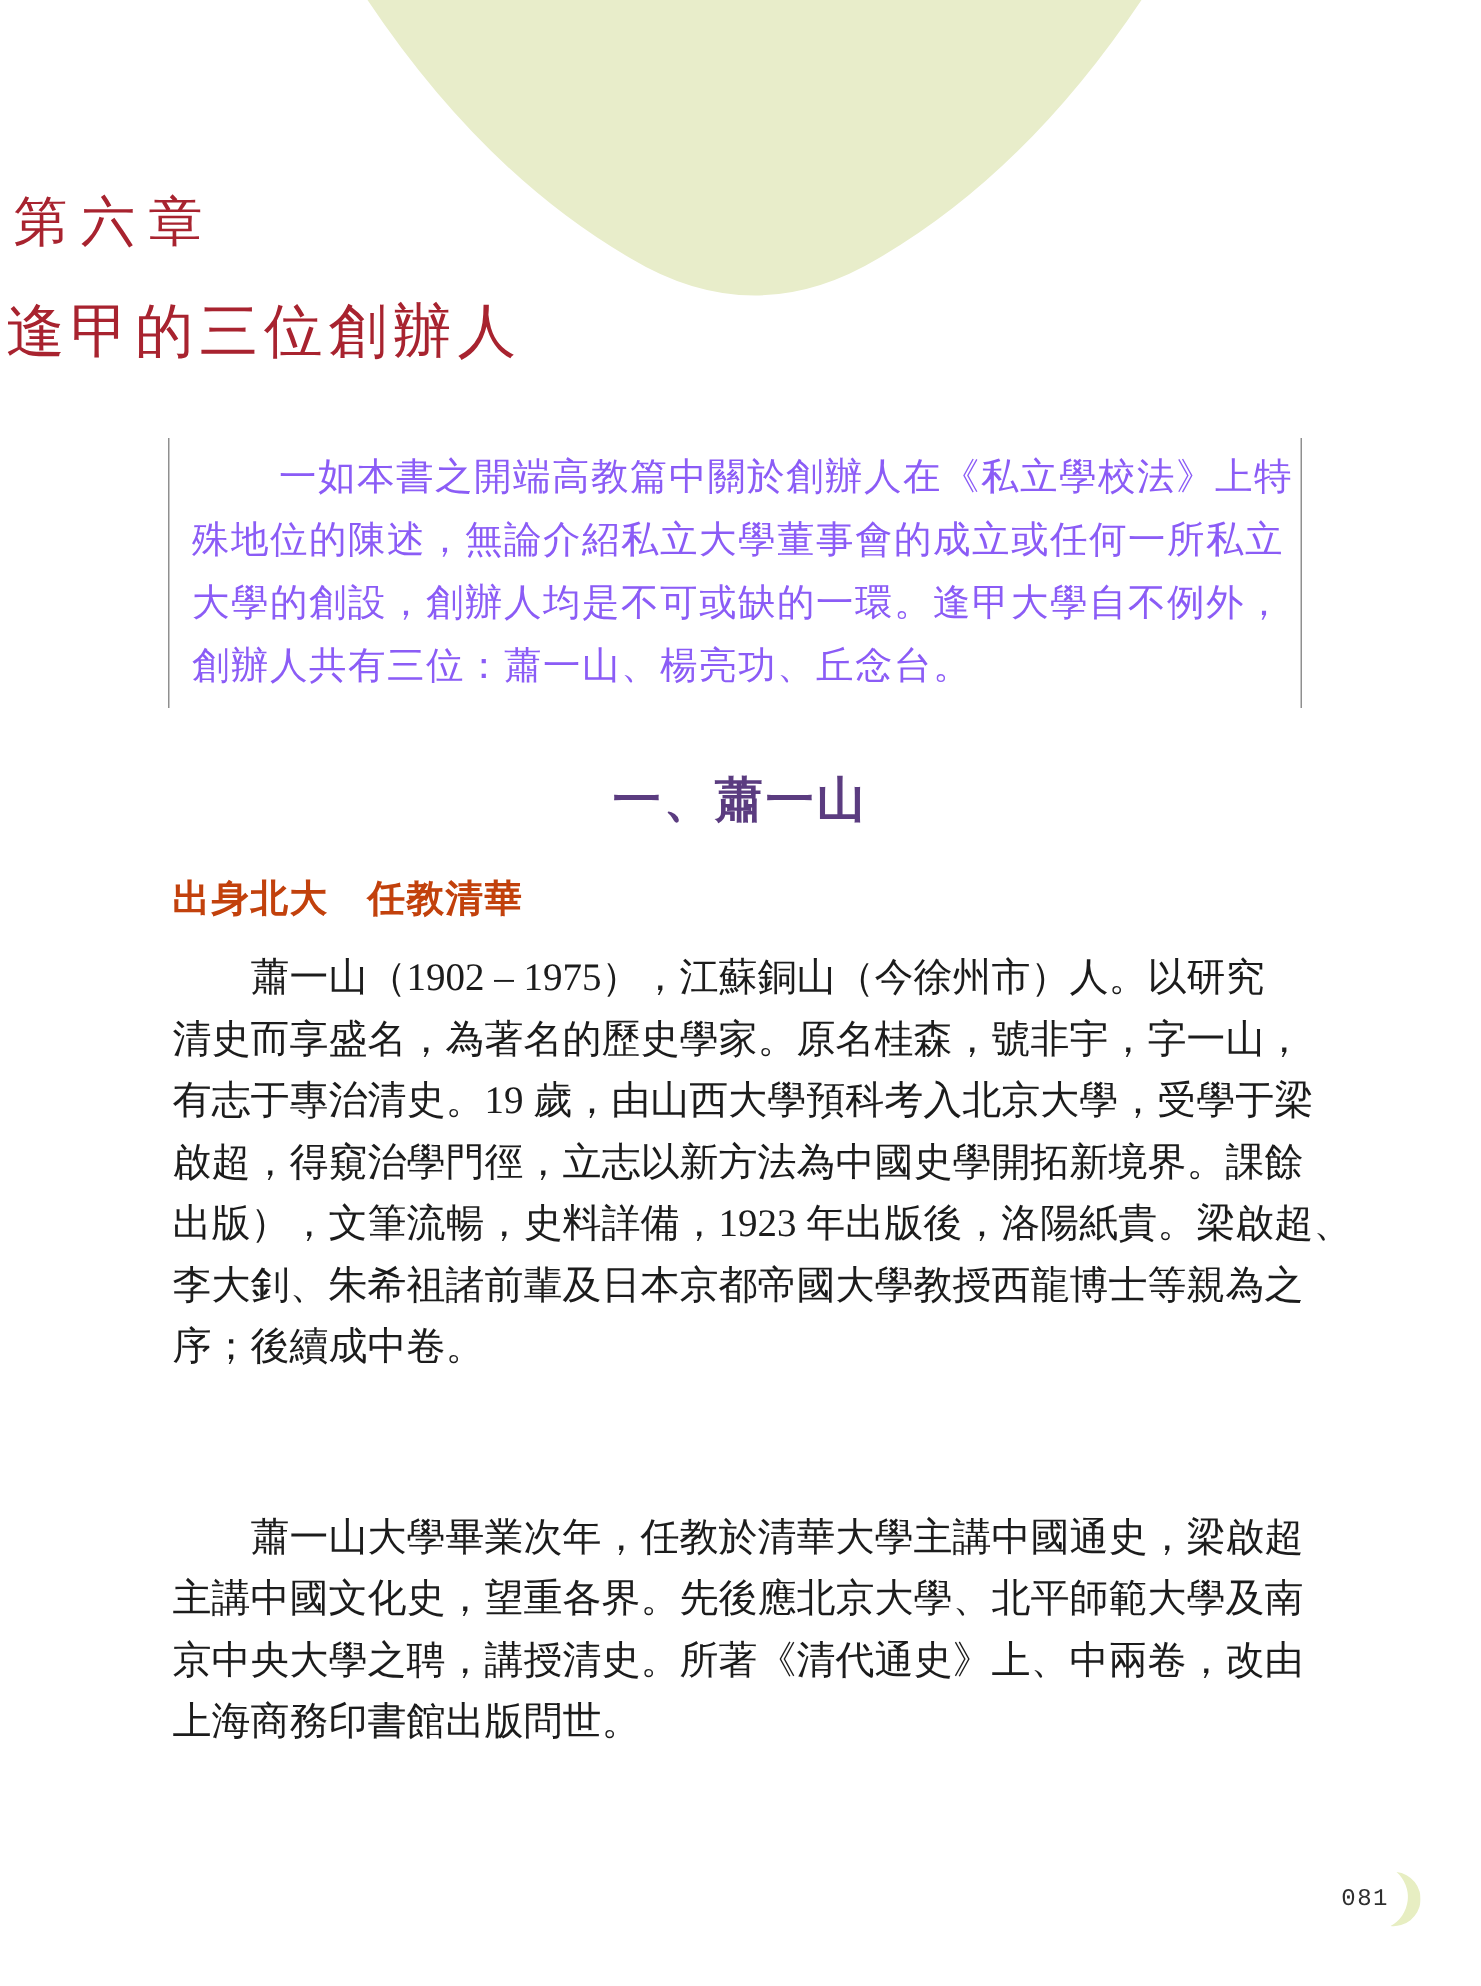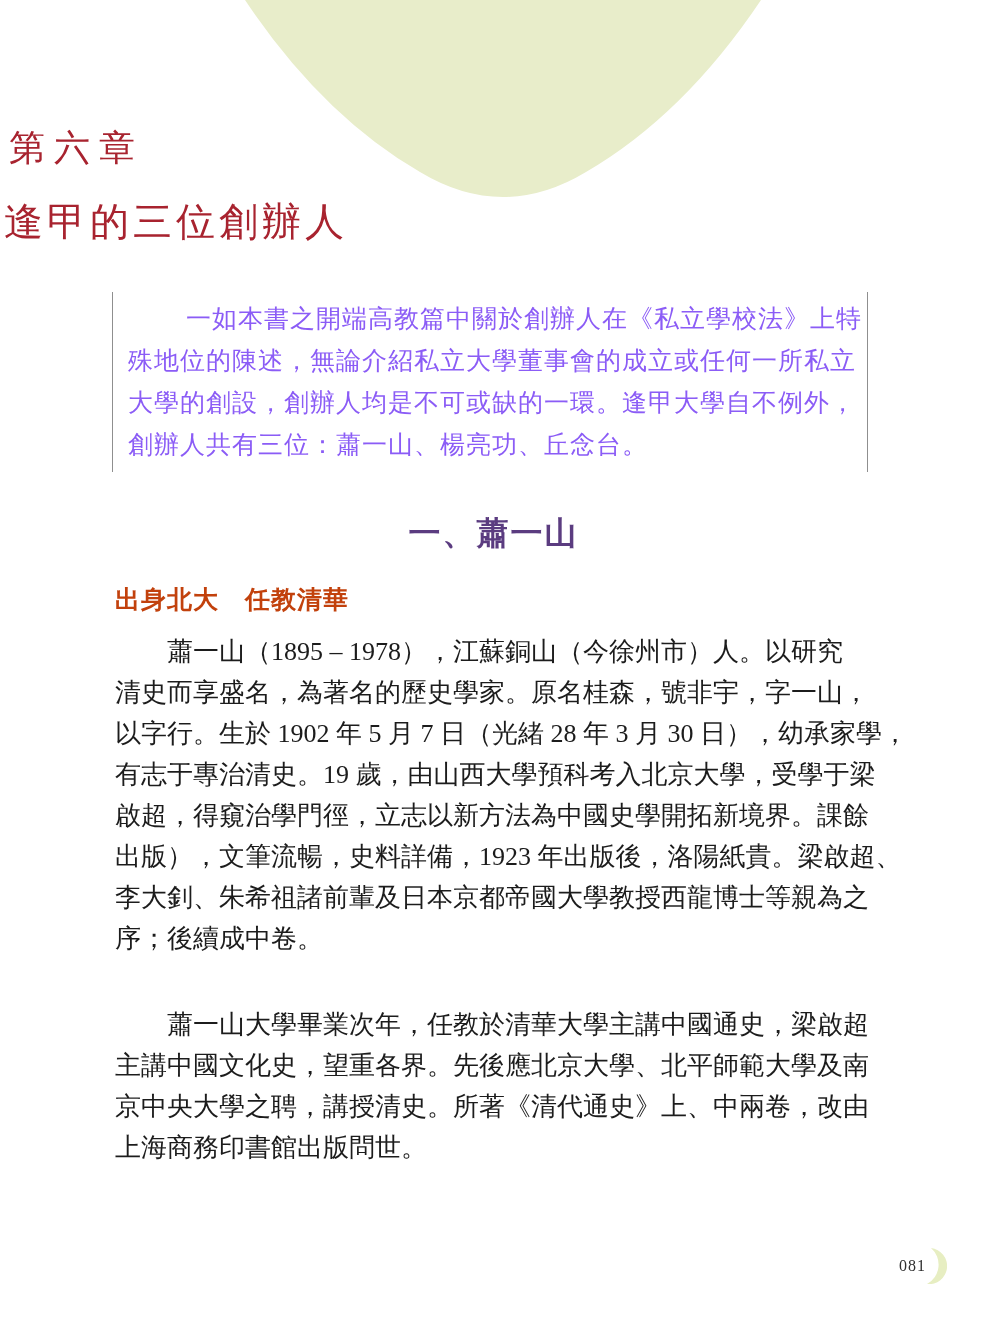--- a/index.html
+++ b/index.html
@@ -68,21 +68,21 @@
     font-size: 26px; line-height: 41px; color: #1c1c1c;
   }
   .para .line { white-space: nowrap; }
   .para .line.first { text-indent: 2em; }
   .para1 { top: 631px; }
   .para2 { top: 1004px; }
 
   
   .footer {
     position: absolute; top: 1246px; right: 40px;
-    display: flex; align-items: center;
+    display: flex; align-items: center; font-family: Liberation Mono, monospace;
   }
   .page-number {
     font-size: 16px; line-height: 20px; color: #2f2f2f;
     letter-spacing: 1px;
     position: relative; z-index: 2;
   }
   .crescent { margin-left: -9px; position: relative; z-index: 1; }
 </style>
 </head>
 <body>
@@ -102,23 +102,22 @@
     <div class="line">殊地位的陳述，無論介紹私立大學董事會的成立或任何一所私立</div>
     <div class="line">大學的創設，創辦人均是不可或缺的一環。逢甲大學自不例外，</div>
     <div class="line">創辦人共有三位：蕭一山、楊亮功、丘念台。</div>
   </div>
 
   <div class="section-title">一、蕭一山</div>
 
   <div class="subsection-title">出身北大　任教清華</div>
 
   <div class="para para1">
-    <div class="line first">蕭一山（1895 – 1978），江蘇銅山（今徐州市）人。以研究</div>
+    <div class="line first">蕭一山（1902 – 1975），江蘇銅山（今徐州市）人。以研究</div>
     <div class="line">清史而享盛名，為著名的歷史學家。原名桂森，號非宇，字一山，</div>
-    <div class="line">以字行。生於 1902 年 5 月 7 日（光緒 28 年 3 月 30 日），幼承家學，</div>
     <div class="line">有志于專治清史。19 歲，由山西大學預科考入北京大學，受學于梁</div>
     <div class="line">啟超，得窺治學門徑，立志以新方法為中國史學開拓新境界。課餘</div>
     <div class="line">出版），文筆流暢，史料詳備，1923 年出版後，洛陽紙貴。梁啟超、</div>
     <div class="line">李大釗、朱希祖諸前輩及日本京都帝國大學教授西龍博士等親為之</div>
     <div class="line">序；後續成中卷。</div>
   </div>
 
   <div class="para para2">
     <div class="line first">蕭一山大學畢業次年，任教於清華大學主講中國通史，梁啟超</div>
     <div class="line">主講中國文化史，望重各界。先後應北京大學、北平師範大學及南</div>

